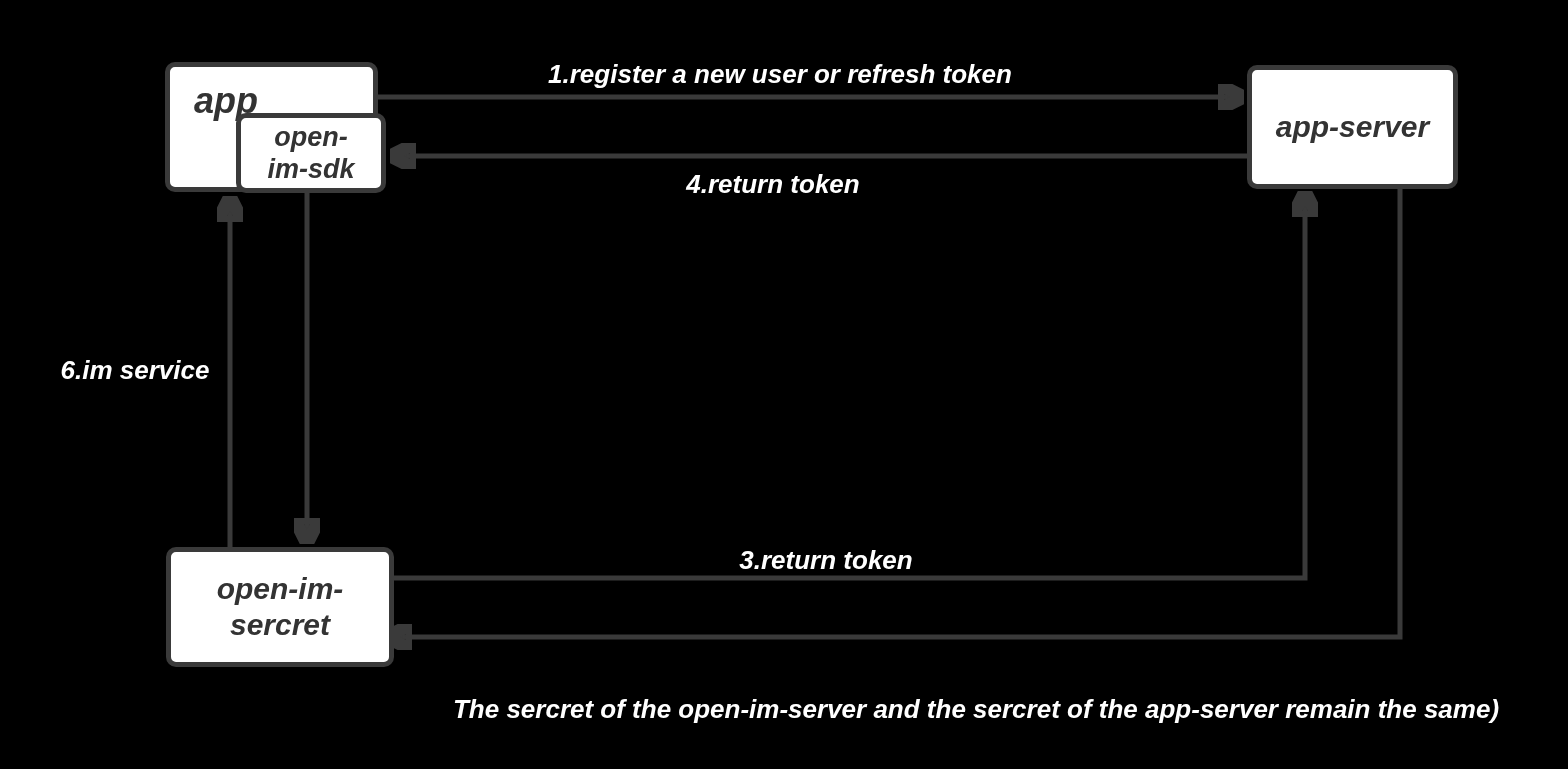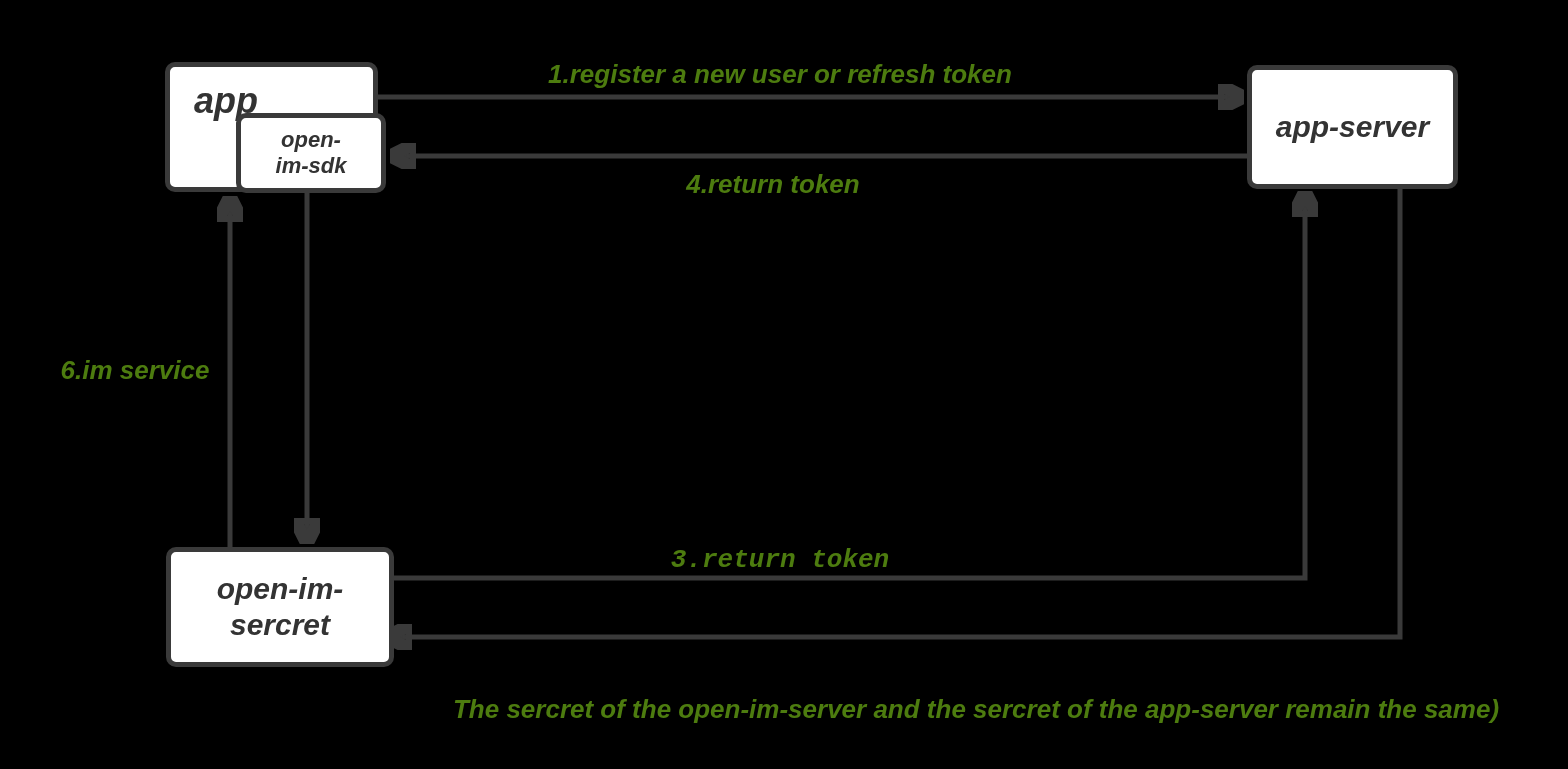--- a/index.html
+++ b/index.html
@@ -43,49 +43,49 @@
   .box-app {
     left: 165px; top: 62px; width: 213px; height: 130px;
     align-items: flex-start;
     justify-content: flex-start;
     font-size: 36px;
     padding: 12px 0 0 24px;
     z-index: 1;
   }
   .box-sdk {
     left: 236px; top: 113px; width: 150px; height: 80px;
-    font-size: 22px;
+    font-size: 27px;
     z-index: 2;
   }
   .box-app-server {
     left: 1247px; top: 65px; width: 211px; height: 124px;
     font-size: 30px;
   }
   .box-open-im-server {
     left: 166px; top: 547px; width: 228px; height: 120px;
     font-size: 30px;
     text-align: center;
   }
   .edge-label {
     position: absolute;
-    color: #4d7c0f;
+    color: #ffffff;
     font-style: italic;
     font-weight: 600;
     font-size: 26px;
     white-space: nowrap;
     transform: translateX(-50%);
     text-align: center;
     line-height: 32px;
     z-index: 3;
   }
   .lbl-1 { left: 780px; top: 58px; }
   .lbl-4 { left: 745px; top: 168px; margin-left: 28px; }
   .lbl-6 { left: 135px; top: 354px; }
   .lbl-5 { left: 422px; top: 322px; }
-  .lbl-3 { left: 780px; top: 544px; font-family: Liberation Mono, monospace; }
+  .lbl-3 { left: 826px; top: 544px; }
   .lbl-2 { left: 976px; top: 660px; line-height: 33px; }
 </style>
 </head>
 <body>
 
 <div class="stage">
 
   <svg class="edges" viewBox="0 0 1568 769">
     <defs>
       <marker id="arrowhead" viewBox="0 0 10 10" refX="8.5" refY="5" markerWidth="5.2" markerHeight="5.2" orient="auto">

